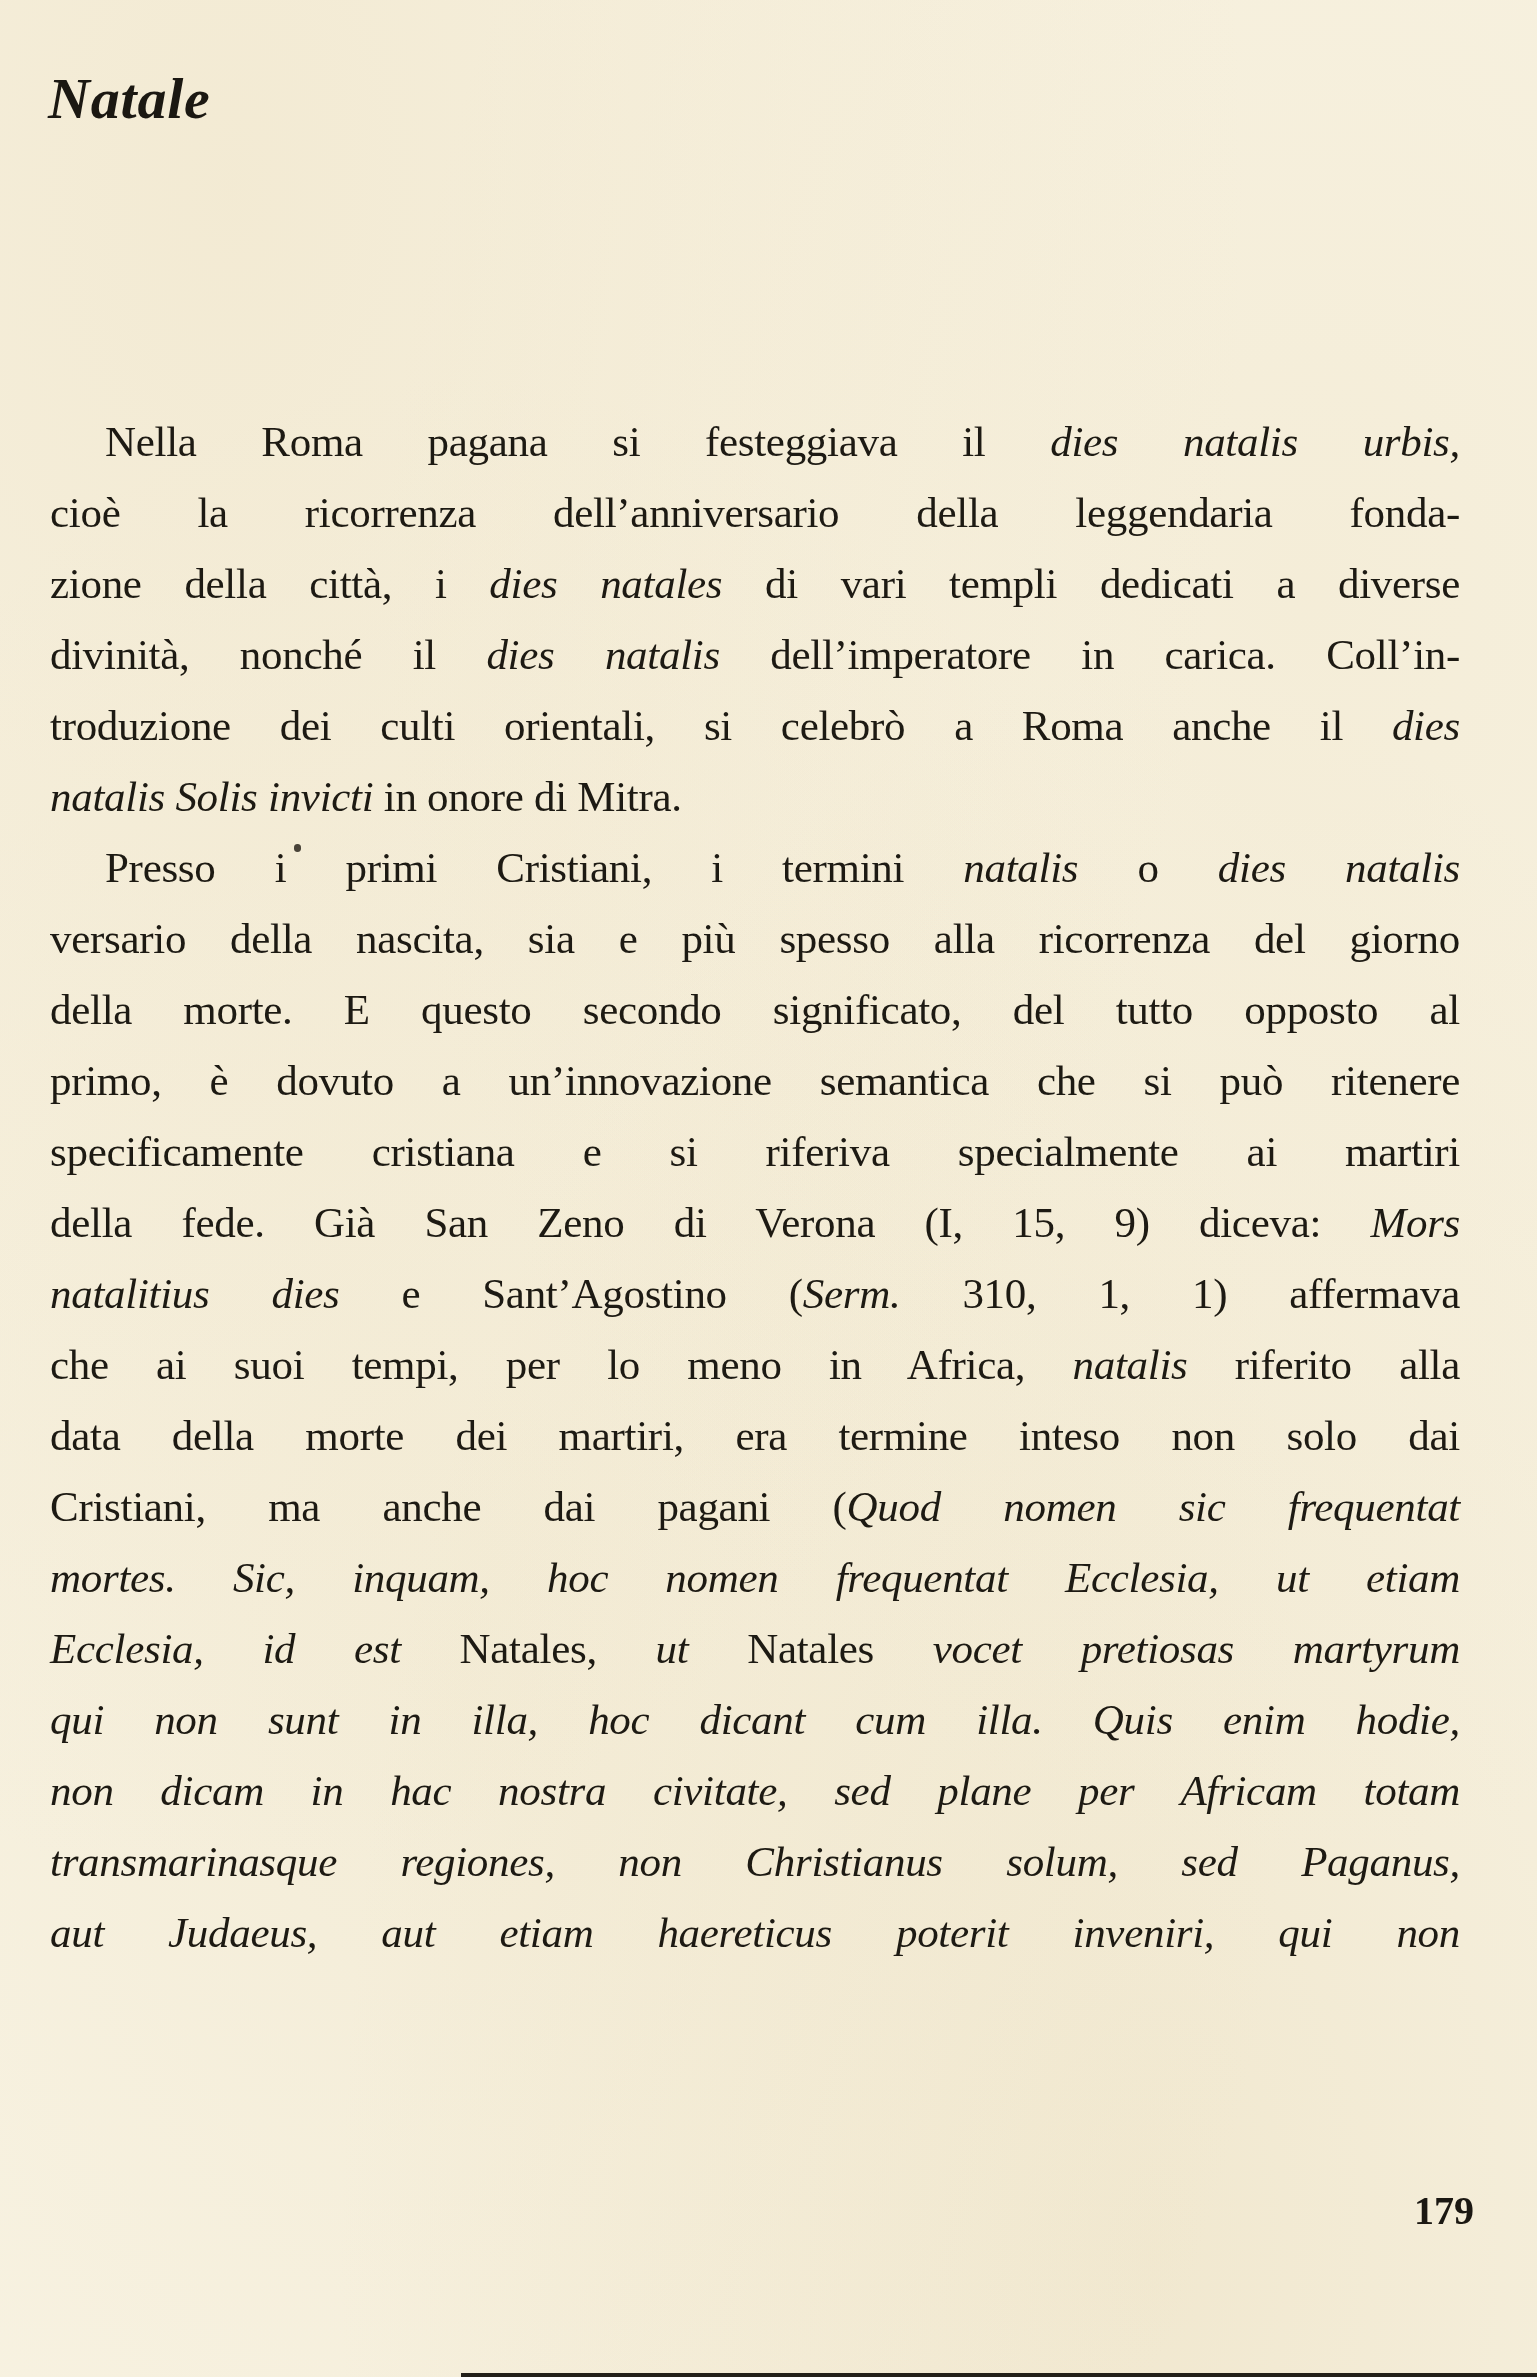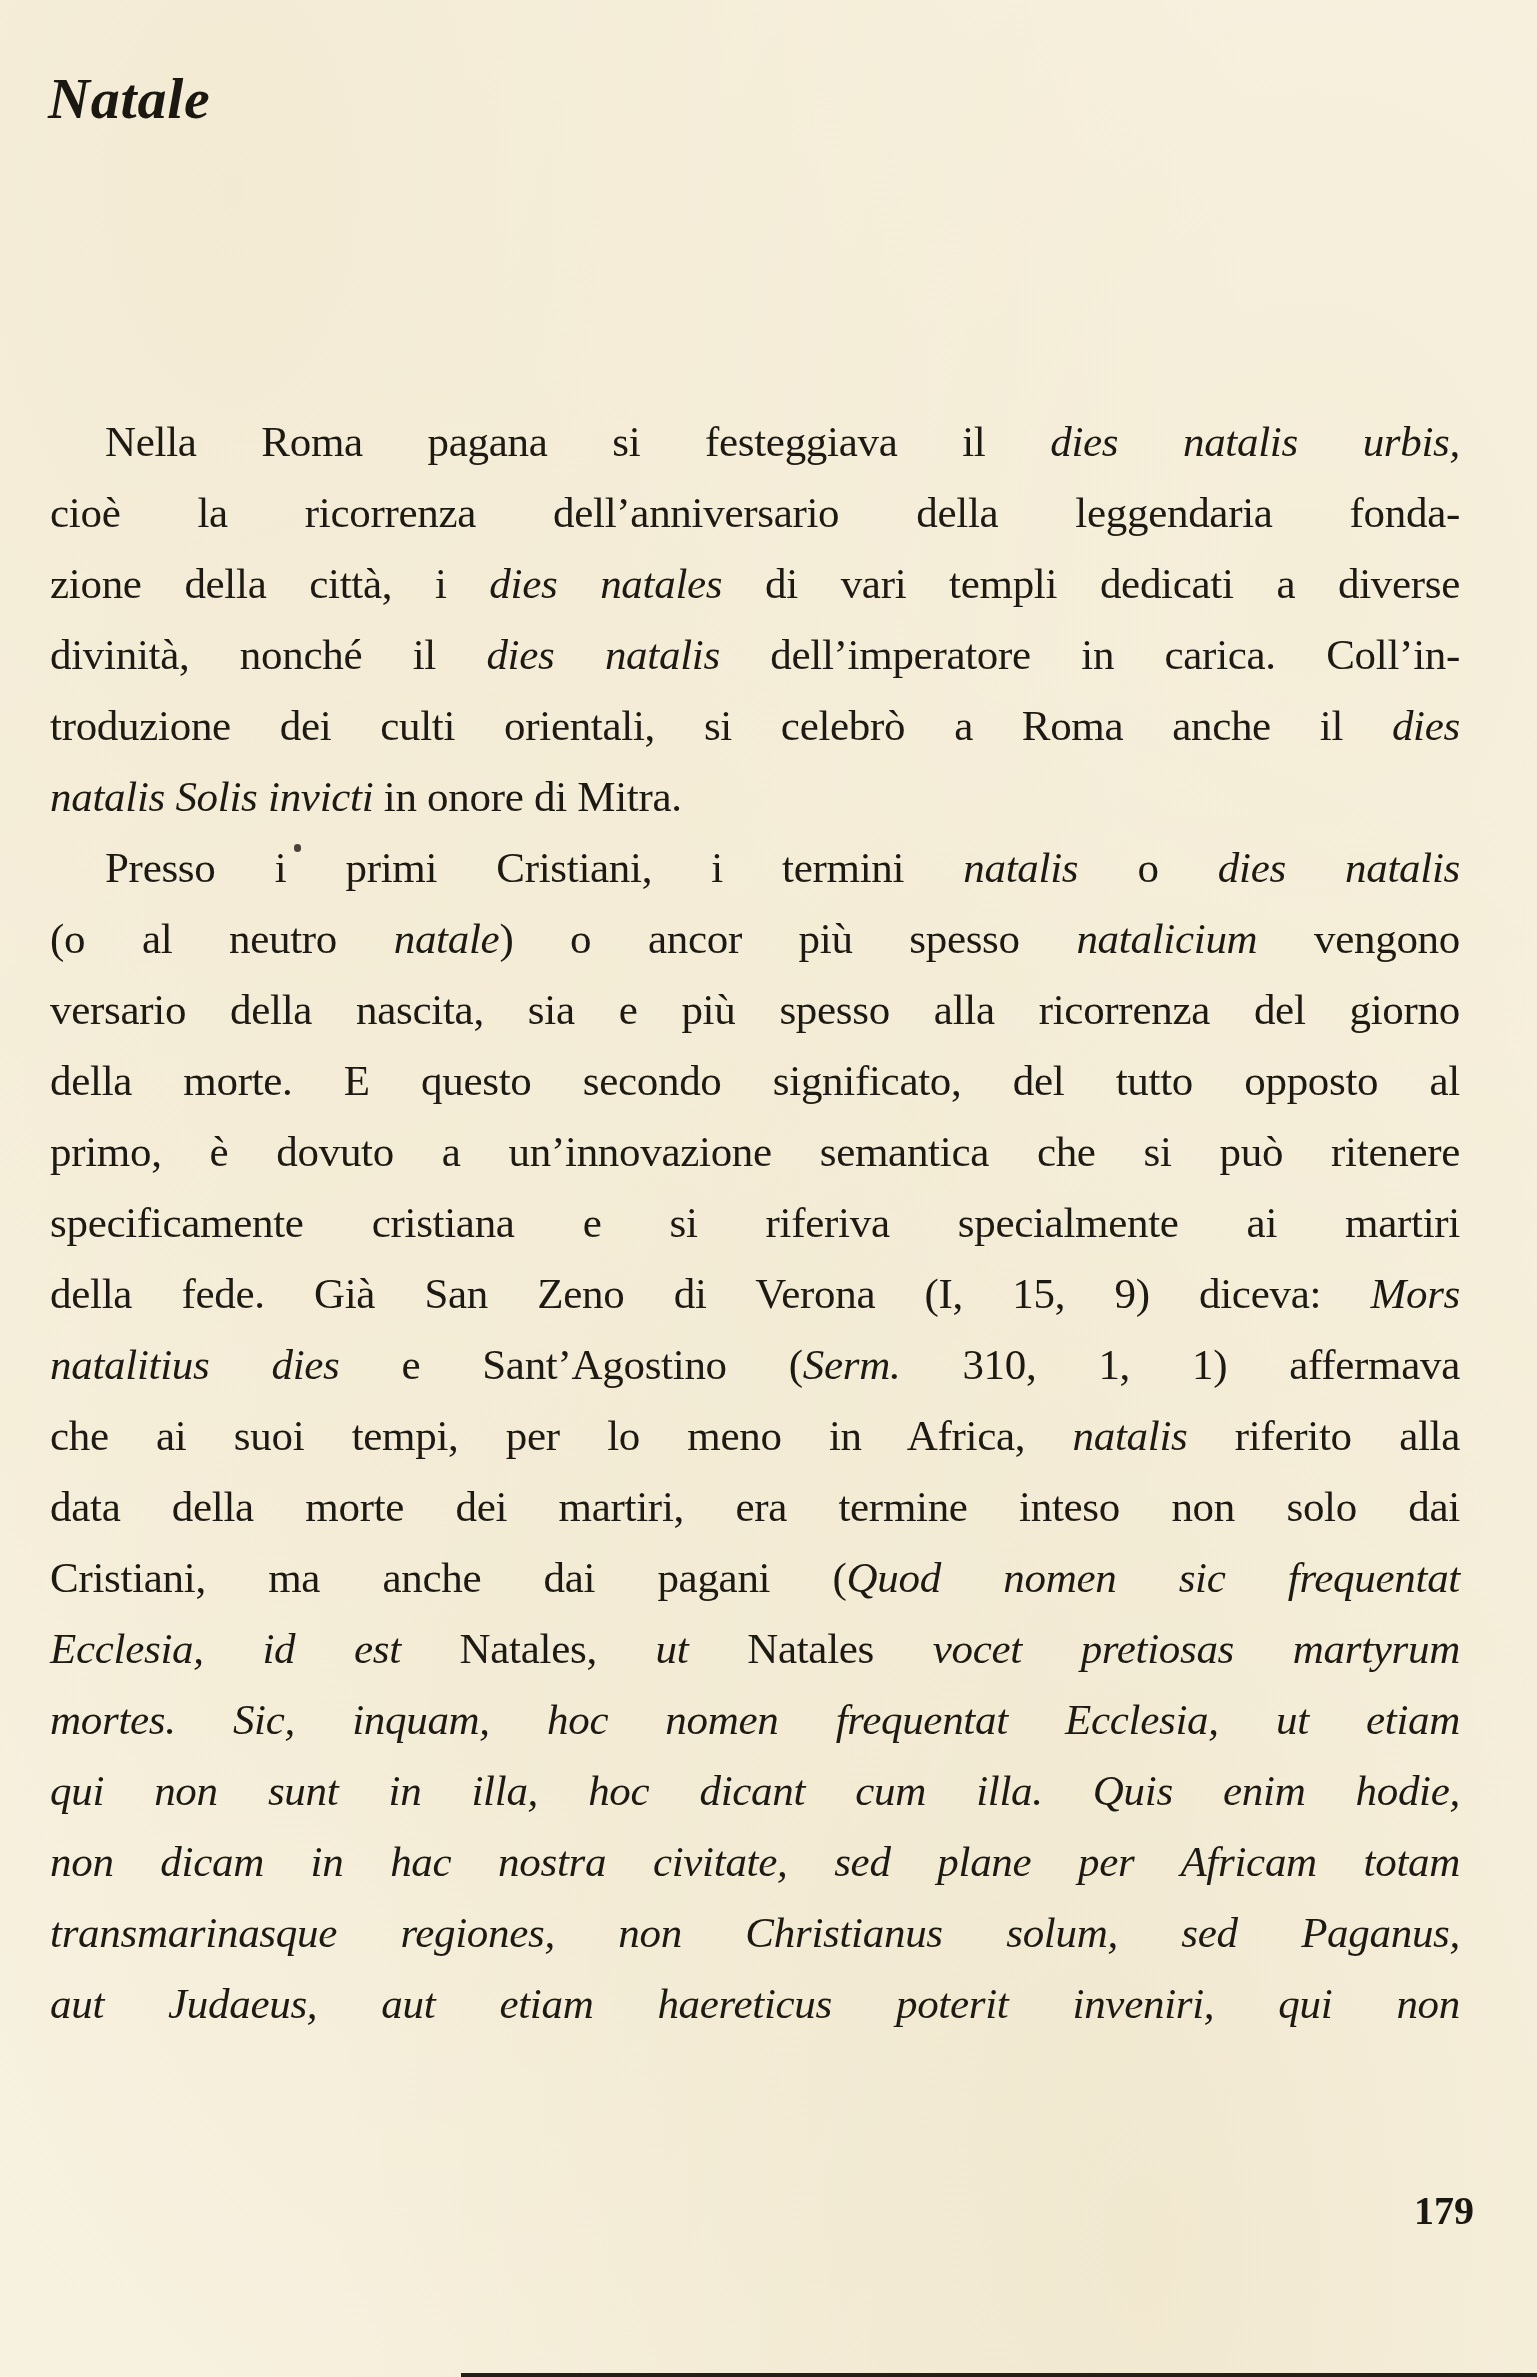--- a/index.html
+++ b/index.html
@@ -88,32 +88,31 @@
   <h1 class="chapter-title">Natale</h1>
 
   <main class="body-text">
       <div class="line indent"><span class="rm">Nella Roma pagana si festeggiava il </span><span class="it">dies natalis urbis,</span></div>
       <div class="line"><span class="rm">cioè la ricorrenza dell’anniversario della leggendaria fonda-</span></div>
       <div class="line"><span class="rm">zione della città, i </span><span class="it">dies natales</span><span class="rm"> di vari templi dedicati a diverse</span></div>
       <div class="line"><span class="rm">divinità, nonché il </span><span class="it">dies natalis</span><span class="rm"> dell’imperatore in carica. Coll’in-</span></div>
       <div class="line"><span class="rm">troduzione dei culti orientali, si celebrò a Roma anche il </span><span class="it">dies</span></div>
       <div class="line no-justify"><span class="it">natalis Solis invicti</span><span class="rm"> in onore di Mitra.</span></div>
       <div class="line indent"><span class="rm">Presso i primi Cristiani, i termini </span><span class="it">natalis</span><span class="rm"> o </span><span class="it">dies natalis</span></div>
-      <div class="line"><span class="rm">(o al neutro </span><span class="it">natale</span><span class="rm">) o ancor più spesso </span><span class="it">natalicium</span><span class="rm"> vengono</span></div>
       <div class="line"><span class="rm">versario della nascita, sia e più spesso alla ricorrenza del giorno</span></div>
       <div class="line"><span class="rm">della morte. E questo secondo significato, del tutto opposto al</span></div>
       <div class="line"><span class="rm">primo, è dovuto a un’innovazione semantica che si può ritenere</span></div>
       <div class="line"><span class="rm">specificamente cristiana e si riferiva specialmente ai martiri</span></div>
       <div class="line"><span class="rm">della fede. Già San Zeno di Verona (I, 15, 9) diceva: </span><span class="it">Mors</span></div>
       <div class="line"><span class="it">natalitius dies</span><span class="rm"> e Sant’Agostino (</span><span class="it">Serm.</span><span class="rm"> 310, 1, 1) affermava</span></div>
       <div class="line"><span class="rm">che ai suoi tempi, per lo meno in Africa, </span><span class="it">natalis</span><span class="rm"> riferito alla</span></div>
       <div class="line"><span class="rm">data della morte dei martiri, era termine inteso non solo dai</span></div>
       <div class="line"><span class="rm">Cristiani, ma anche dai pagani (</span><span class="it">Quod nomen sic frequentat</span></div>
+      <div class="line"><span class="it">mortes. Sic, inquam, hoc nomen frequentat Ecclesia, ut etiam</span></div>
       <div class="line"><span class="it">Ecclesia, id est</span><span class="rm"> Natales, </span><span class="it">ut</span><span class="rm"> Natales </span><span class="it">vocet pretiosas martyrum</span></div>
-      <div class="line"><span class="it">mortes. Sic, inquam, hoc nomen frequentat Ecclesia, ut etiam</span></div>
       <div class="line"><span class="it">qui non sunt in illa, hoc dicant cum illa. Quis enim hodie,</span></div>
       <div class="line"><span class="it">non dicam in hac nostra civitate, sed plane per Africam totam</span></div>
       <div class="line"><span class="it">transmarinasque regiones, non Christianus solum, sed Paganus,</span></div>
       <div class="line"><span class="it">aut Judaeus, aut etiam haereticus poterit inveniri, qui non</span></div>
     </main>
 
   <div class="ink-speck"></div>
 
   <div class="page-number">179</div>
 

